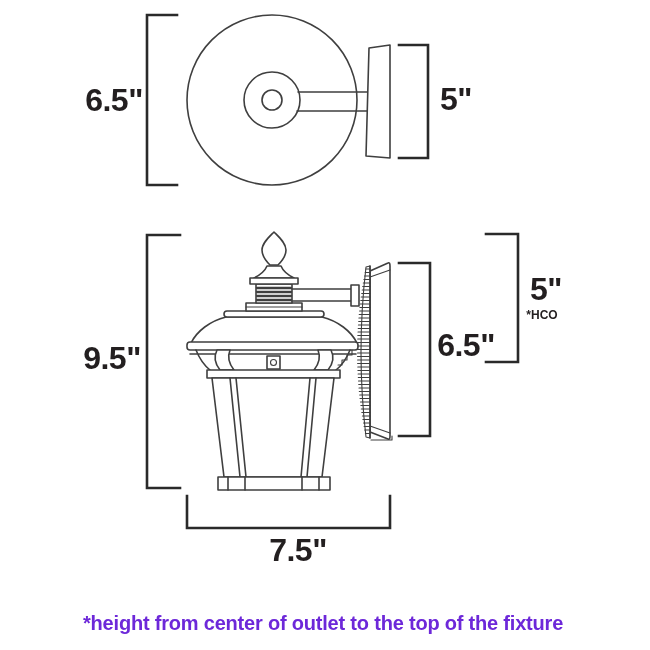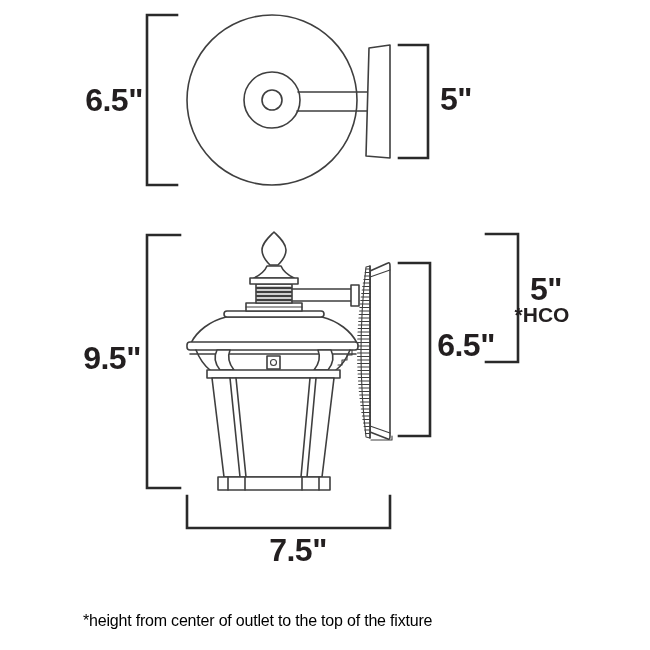--- a/index.html
+++ b/index.html
@@ -17,24 +17,24 @@
   .art{stroke:var(--line);fill:none;stroke-width:1.6;stroke-linecap:round;stroke-linejoin:round;}
   .artf{stroke:var(--line);fill:#fff;stroke-width:1.6;stroke-linejoin:round;}
   .thick{stroke-width:2.3;}
   .thin{stroke-width:1.1;}
   .dimline{stroke:var(--dim);fill:none;stroke-width:2.6;stroke-linecap:square;}
   .dim{
     position:absolute;transform:translate(-50%,-50%);
     font-weight:600;font-size:32px;color:var(--text);
     white-space:nowrap;letter-spacing:-0.5px;
   }
-  .dim.small{font-size:21px;letter-spacing:0;}
+  .dim.small{font-size:12px;letter-spacing:0;}
   .footnote{
     position:absolute;left:83px;top:612px;
-    font-size:16px;letter-spacing:-0.2px;color:#000000;white-space:nowrap;
+    font-size:20px;letter-spacing:-0.2px;color:#6d28d9;white-space:nowrap;font-weight:bold;
   }
 </style>
 </head>
 <body>
 
 <div class="canvas">
 
   <svg width="650" height="650" viewBox="0 0 650 650">
 
     <g>

